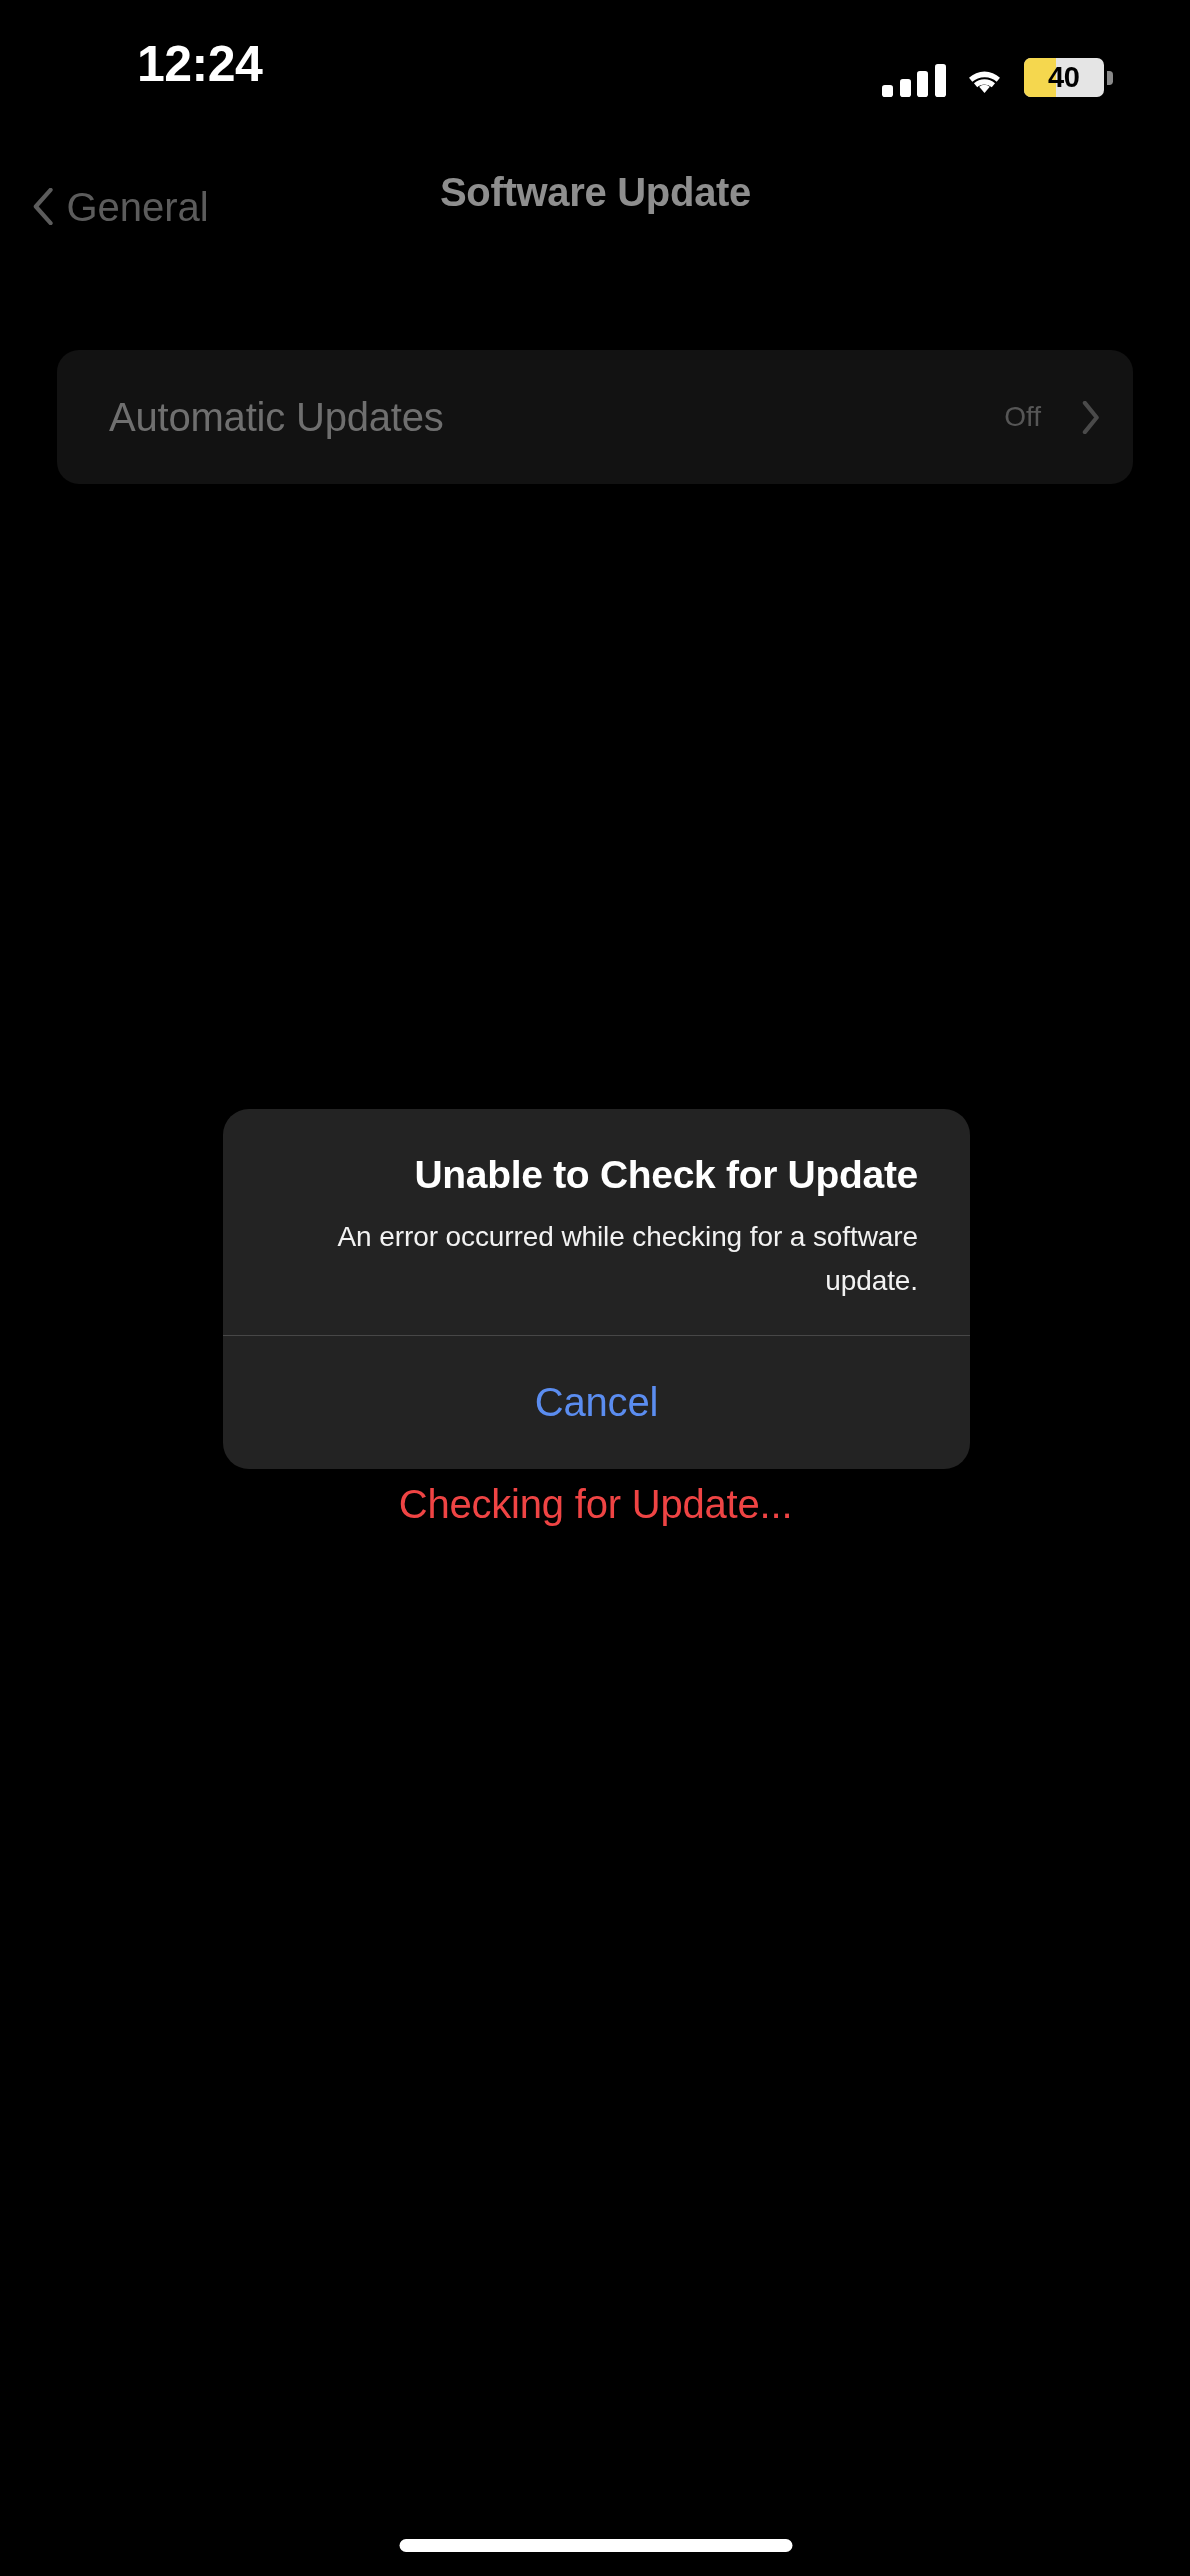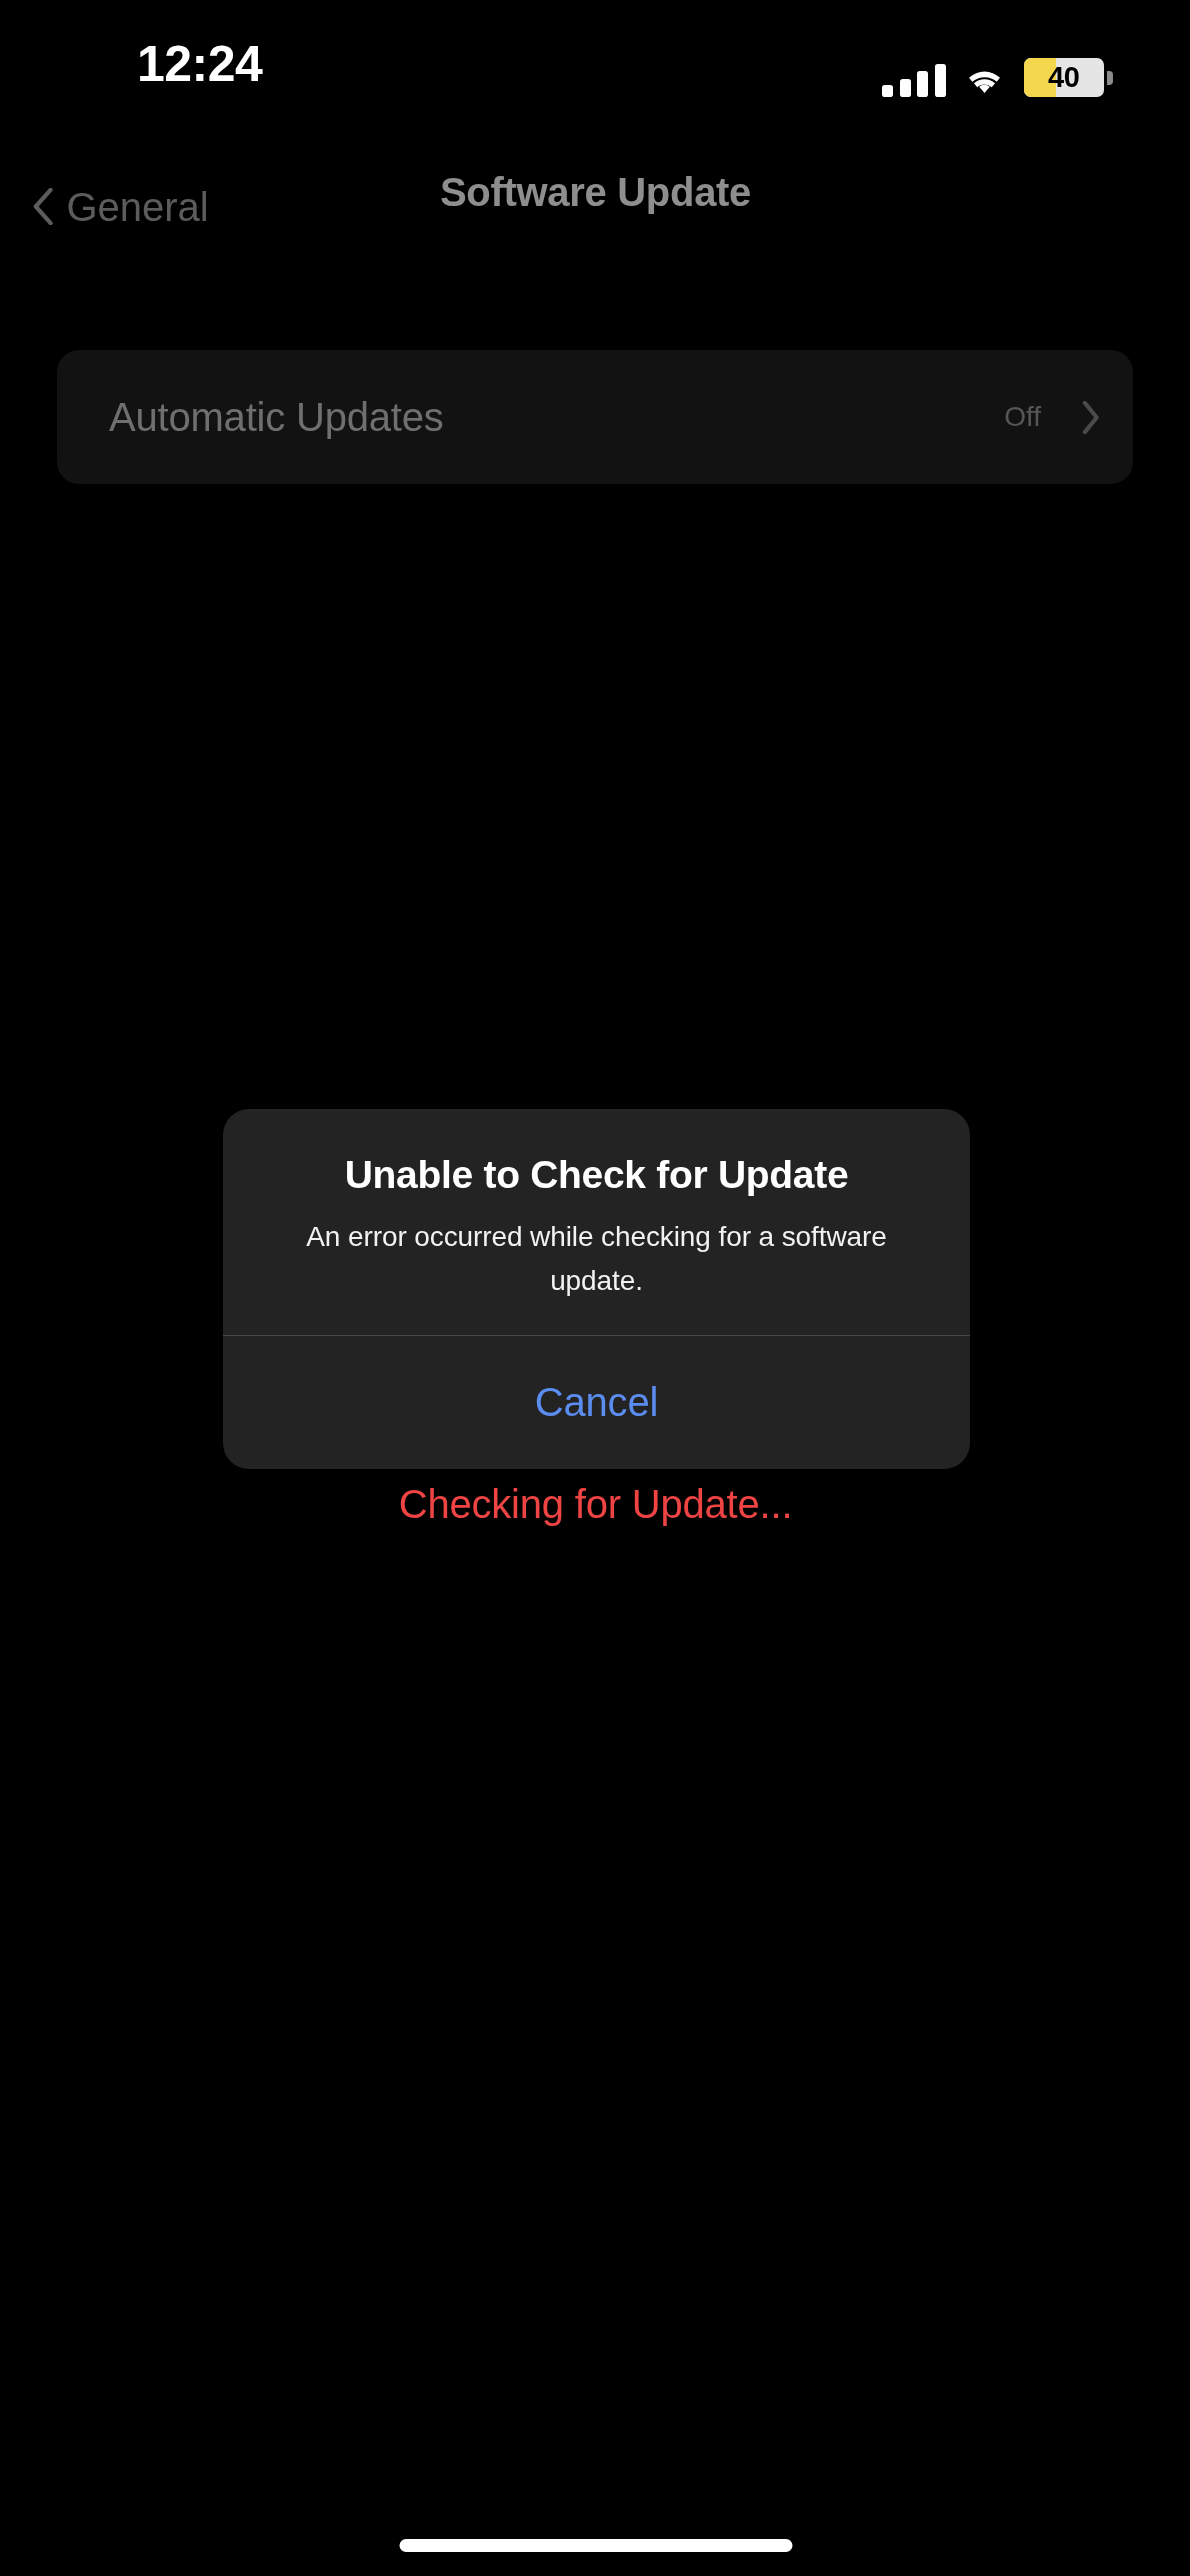--- a/index.html
+++ b/index.html
@@ -114,21 +114,21 @@
     letter-spacing:-0.2px;
   }
 
   
   #alert-dialog {
     position:absolute; left:223px; top:1109px;
     width:747px;
     background:#232323; border-radius:26px;
     overflow:hidden;
   }
-  #alert-content { padding:43px 52px 32px; text-align:center; }
+  #alert-content { padding:43px 52px 32px; text-align:right; }
   #alert-title {
     font-size:39px; font-weight:700; color:#ffffff;
     letter-spacing:-0.3px; line-height:46px;
   }
   #alert-message {
     margin-top:16.7px;
     font-size:28px; color:#f2f2f2;
     line-height:44px; letter-spacing:-0.1px;
   }
   #alert-actions {

